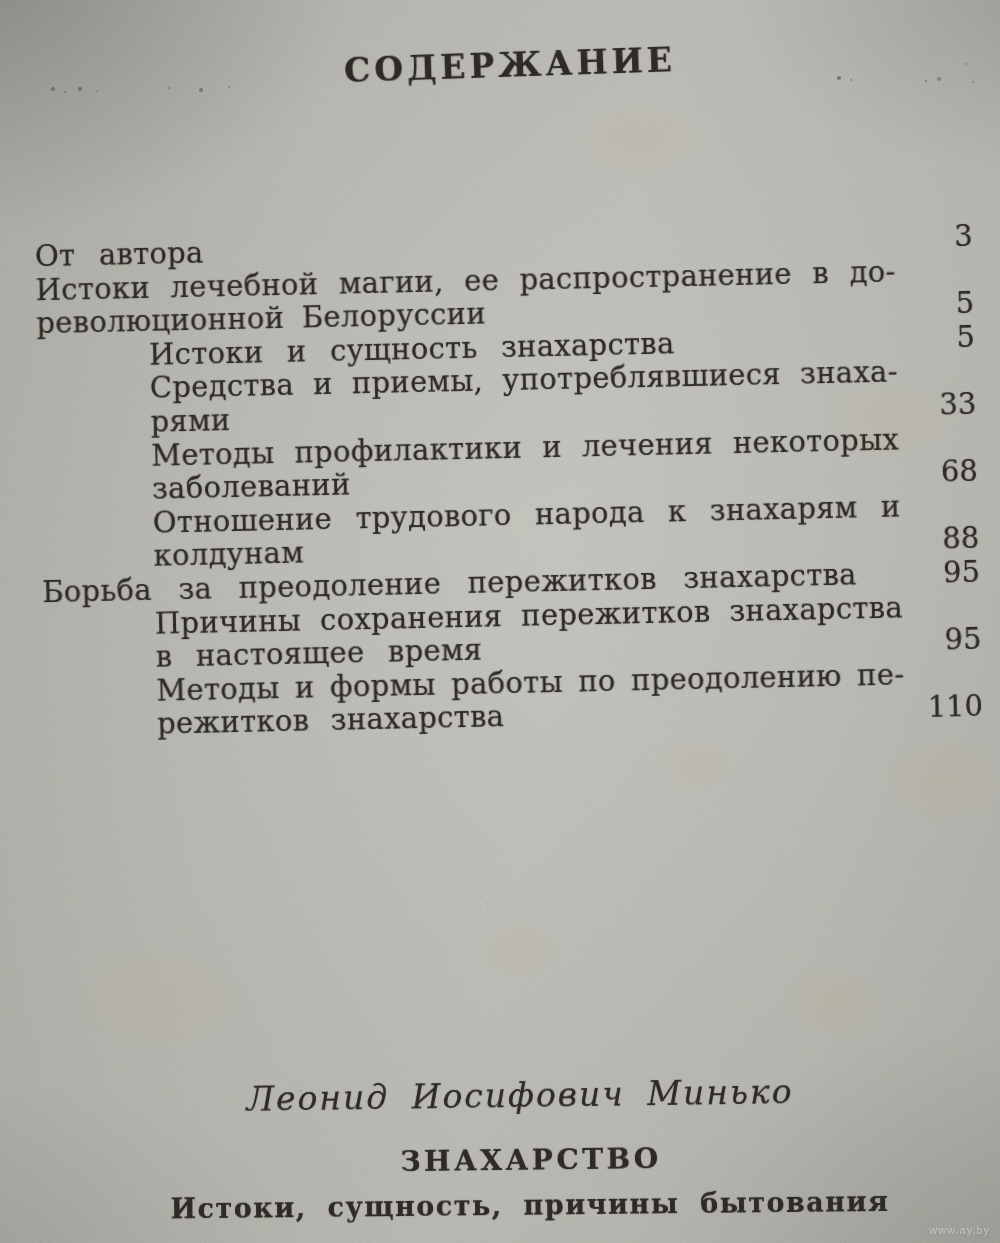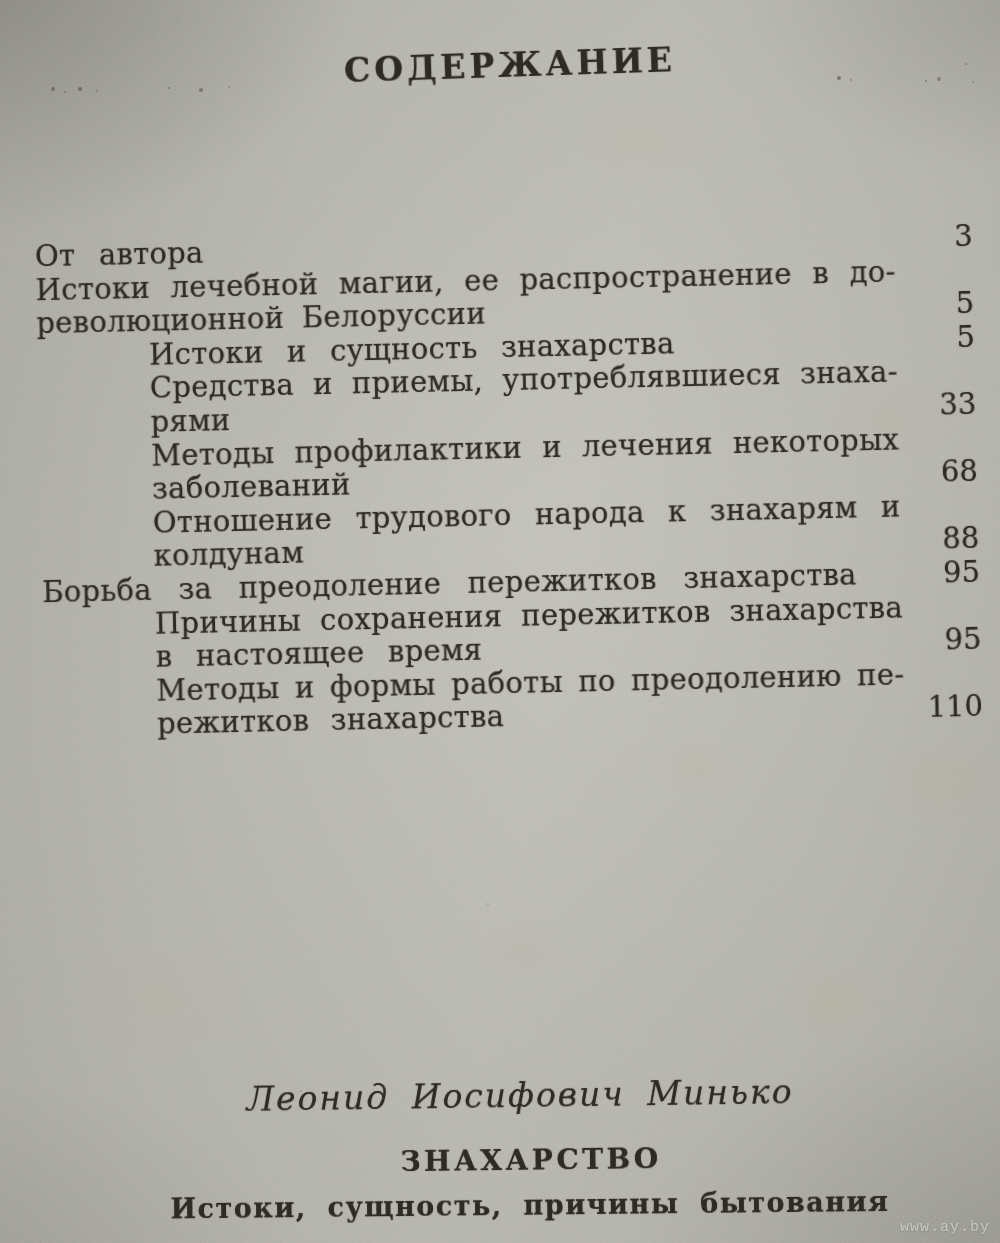--- a/index.html
+++ b/index.html
@@ -64,21 +64,21 @@
     text-align:center;font-weight:700;font-size:28px;letter-spacing:3.5px;
     transform:rotate(-0.7deg);text-shadow:0 0 1px rgba(43,40,35,0.75);filter:blur(0.3px);
   }
   .subtitle{
     position:absolute;left:0;top:1190px;width:1000px;padding-left:60px;box-sizing:border-box;
     text-align:center;font-weight:700;font-size:27px;letter-spacing:1.5px;word-spacing:10px;
     transform:rotate(-0.6deg);text-shadow:0 0 1px rgba(43,40,35,0.75);filter:blur(0.3px);
   }
   .watermark{
     position:absolute;right:10px;bottom:7px;
-    font-family:Liberation Mono, monospace;font-size:15px;letter-spacing:1px;
+    font-family:Liberation Sans, sans-serif;font-size:11px;letter-spacing:1px;
     color:rgba(240,240,235,0.55);text-shadow:0 1px 2px rgba(80,80,75,0.35);
   }
   svg.grain{position:absolute;left:0;top:0;mix-blend-mode:overlay;opacity:0.45;}
 </style>
 </head>
 <body>
 
 <div class="layer stains"></div>
 <div class="specks"></div>
 

